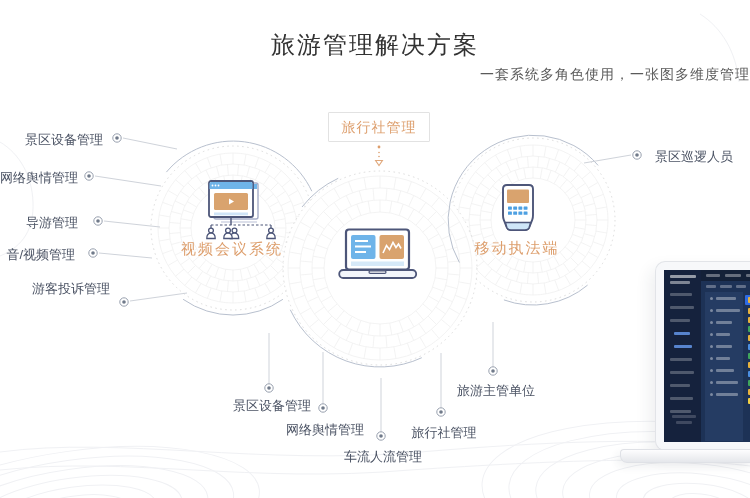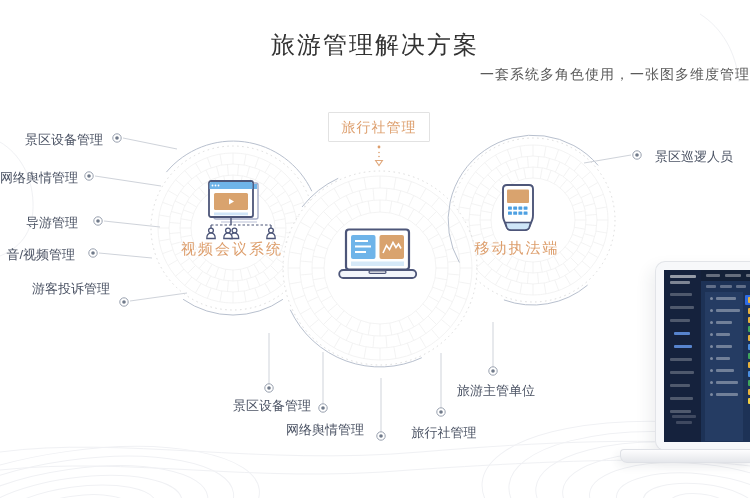--- a/index.html
+++ b/index.html
@@ -511,20 +511,21 @@
 
   <div class="slabel" style="right:647px;top:131px">景区设备管理</div>
   <div class="slabel" style="right:672px;top:169px">网络舆情管理</div>
   <div class="slabel" style="right:672px;top:214px">导游管理</div>
   <div class="slabel" style="right:675px;top:246px">音/视频管理</div>
   <div class="slabel" style="right:640px;top:280px">游客投诉管理</div>
   <div class="slabel" style="left:655px;top:148px">景区巡逻人员</div>
 
   <div class="blabel" style="left:202px;top:397px">景区设备管理</div>
   <div class="blabel" style="left:255px;top:421px">网络舆情管理</div>
+  <div class="blabel" style="left:313px;top:448px">车流人流管理</div>
   <div class="blabel" style="left:374px;top:424px">旅行社管理</div>
   <div class="blabel" style="left:426px;top:382px">旅游主管单位</div>
 
   <div id="laptop">
     <div id="lp-screen">
       <div id="lp-side">
           <div class="tbar" style="width: 26px; margin-bottom: 3px; background: rgba(255, 255, 255, 0.55);"></div>
           <div class="tbar" style="width: 20px; margin-bottom: 9px; background: rgba(255, 255, 255, 0.45);"></div>
           <div class="bar" style="width: 22px;"></div>
           <div class="bar" style="width: 24px;"></div>

